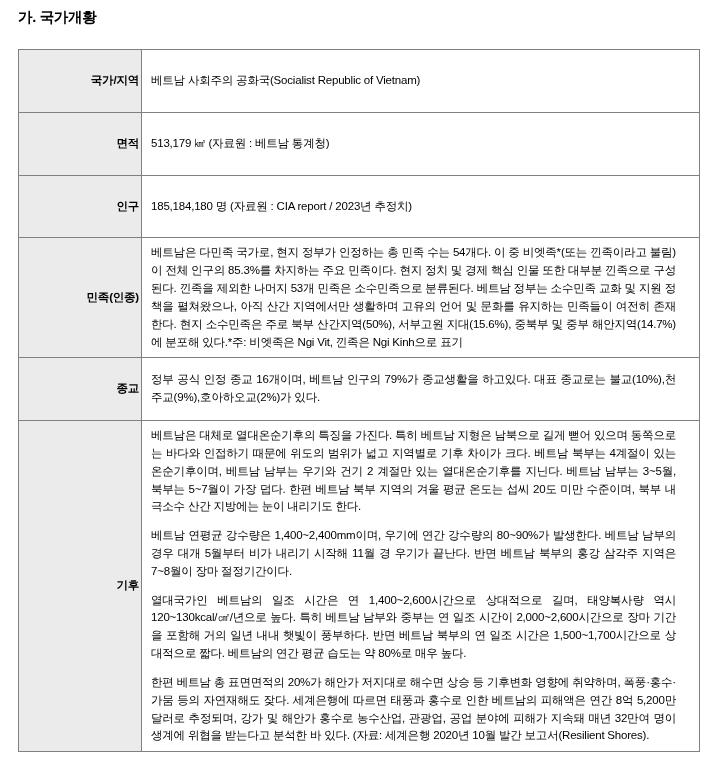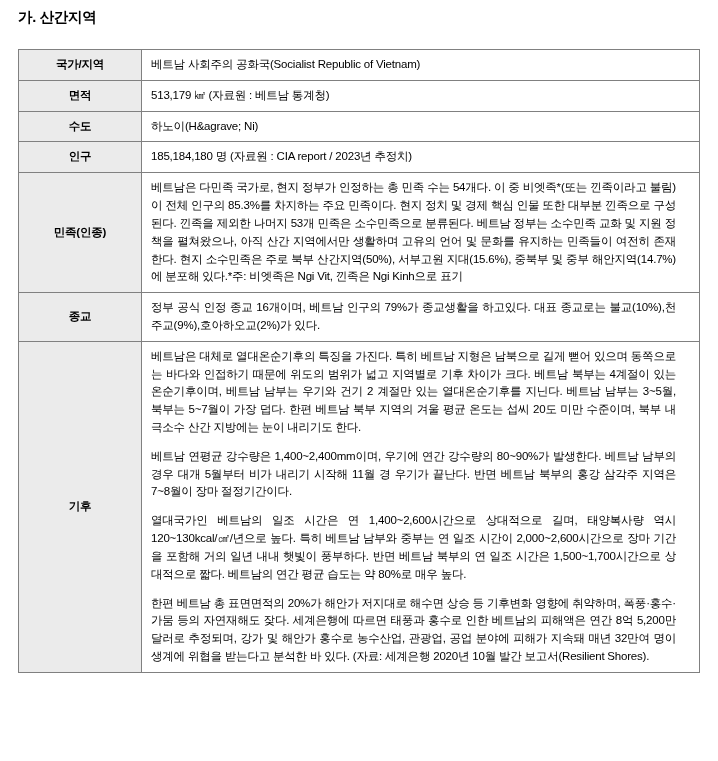--- a/index.html
+++ b/index.html
@@ -32,24 +32,24 @@
   }
   table.info td {
     border: 1px solid #808080;
     vertical-align: middle;
     font-size: 11.5px;
     line-height: 1.55;
   }
   td.label {
     width: 118px;
     background: #ebebeb;
-    text-align: center;
+    text-align: right;
     font-weight: bold;
     font-size: 11.5px;
-    padding: 6px 2px;
+    padding: 22px 2px;
     letter-spacing: -0.2px;
   }
   td.value {
     padding: 6px 23px 6px 9px;
     text-align: left;
     letter-spacing: -0.2px;
     margin-left: 44px;
   }
   td.value p {
     margin: 0;
@@ -61,40 +61,34 @@
   }
   .tall .label {
     vertical-align: middle;
   }
 </style>
 </head>
 <body>
 
 <div class="page">
 
-  <h1 class="doc-heading">가. 산간지역</h1>
+  <h1 class="doc-heading">가. 국가개황</h1>
 
   <table class="info">
     <tbody>
       <tr>
         <td class="label">국가/지역</td>
         <td class="value">
           <p>베트남 사회주의 공화국(Socialist Republic of Vietnam)</p>
         </td>
       </tr>
       <tr>
         <td class="label">면적</td>
         <td class="value">
           <p>513,179 ㎢ (자료원 : 베트남 통계청)</p>
-        </td>
-      </tr>
-      <tr>
-        <td class="label">수도</td>
-        <td class="value">
-          <p>하노이(H&amp;agrave; Ni)</p>
         </td>
       </tr>
       <tr>
         <td class="label">인구</td>
         <td class="value">
           <p>185,184,180 명 (자료원 : CIA report / 2023년 추정치)</p>
         </td>
       </tr>
       <tr class="tall">
         <td class="label">민족(인종)</td>

